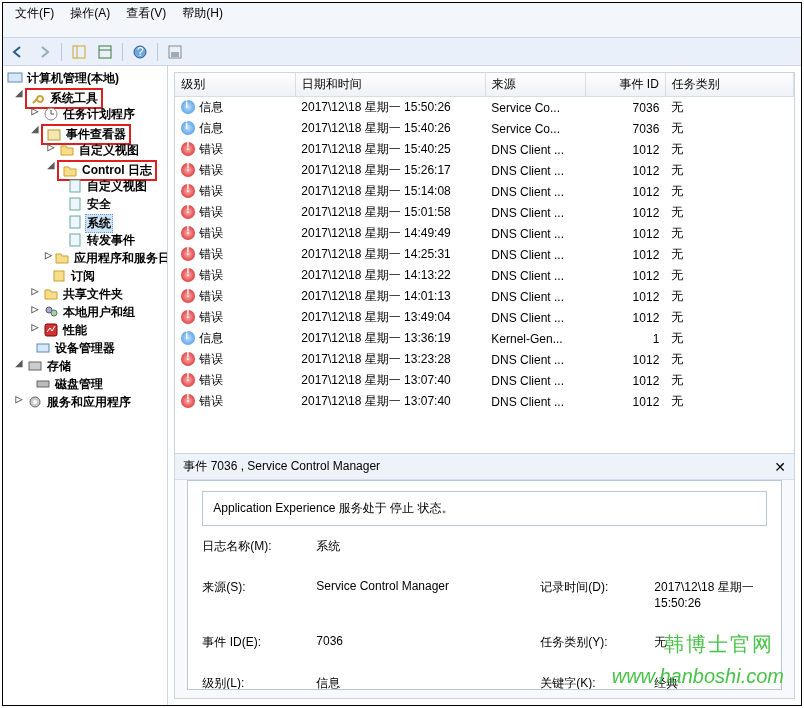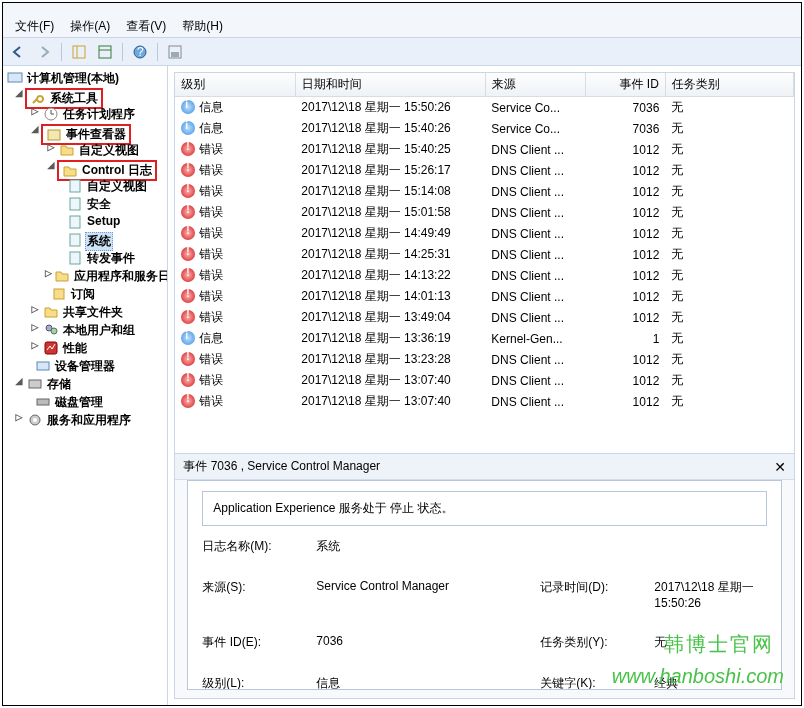--- a/index.html
+++ b/index.html
@@ -1,20 +1,20 @@
 <!DOCTYPE html>
 <html><head>
 <meta charset="utf-8">
 <style>
 * { box-sizing: border-box; font-family: "Microsoft YaHei", Tahoma, sans-serif; font-size: 12px; }
 body { margin: 0; padding: 2px; background: #fff; }
 .window { border: 1px solid #000; width: 800px; height: 704px; display: flex; flex-direction: column; background: linear-gradient(#e8f0fb,#dde8f7); }
 .titlebar { height: 26px; display: flex; align-items: center; padding: 0 6px; background: linear-gradient(#eaf2fc,#d7e5f7); }
 .titlebar .icon { width: 16px; height: 16px; margin-right: 6px; }
-.menubar { height: 35px; display: flex; align-items: flex-end; padding: 0 4px; background: #f3f6fb; border-bottom: 1px solid #c9d6e8; }
+.menubar { height: 35px; display: flex; align-items: flex-start; padding: 0 4px; background: #f3f6fb; border-bottom: 1px solid #c9d6e8; }
 .menubar span { padding: 2px 8px; cursor: default; }
 .toolbar { height: 28px; display: flex; align-items: center; padding: 0 4px; gap: 4px; background: #eaf0fa; border-bottom: 1px solid #c9d6e8; }
 .toolbar .tbtn { width: 22px; height: 22px; display: flex; align-items: center; justify-content: center; border: 1px solid transparent; border-radius: 2px; cursor: default; }
 .toolbar .sep { width: 1px; height: 18px; background: #b8c8de; margin: 0 2px; }
 .body { flex: 1; display: flex; background: #fff; overflow: hidden; }
 .tree { width: 196px; border-right: 1px solid #c9d6e8; overflow: auto; padding: 4px 2px; background: #fff; }
 .tree-item { display: flex; align-items: flex-start; height: 18px; white-space: nowrap; cursor: default; font-weight: bold; }
 .tree-item .tw { width: 12px; text-align: center; color: #5a5a5a; font-size: 9px; }
 .tree-item .ticon { width: 16px; height: 16px; margin: 0 2px; }
 .tree-item .tlabel { padding: 0 2px; }
@@ -167,28 +167,20 @@
           <span class="tlabel">自定义视图</span>
         </div>
       <div class="tree-item" style="padding-left:60px">
           <span class="ticon">
             <svg width="16" height="16">
               <rect x="3" y="2" width="10" height="12" fill="#eef5fc" stroke="#6a9"></rect>
             </svg>
           </span>
           <span class="tlabel">安全</span>
         </div>
-      <div class="tree-item" style="padding-left:60px">
-          <span class="ticon">
-            <svg width="16" height="16">
-              <rect x="3" y="2" width="10" height="12" fill="#eef5fc" stroke="#6a9"></rect>
-            </svg>
-          </span>
-          <span class="tlabel">Setup</span>
-        </div>
       <div class="tree-item sel" style="padding-left:60px">
           <span class="ticon">
             <svg width="16" height="16">
               <rect x="3" y="2" width="10" height="12" fill="#eef5fc" stroke="#6a9"></rect>
             </svg>
           </span>
           <span class="tlabel">系统</span>
         </div>
       <div class="tree-item" style="padding-left:60px">
           <span class="ticon">

